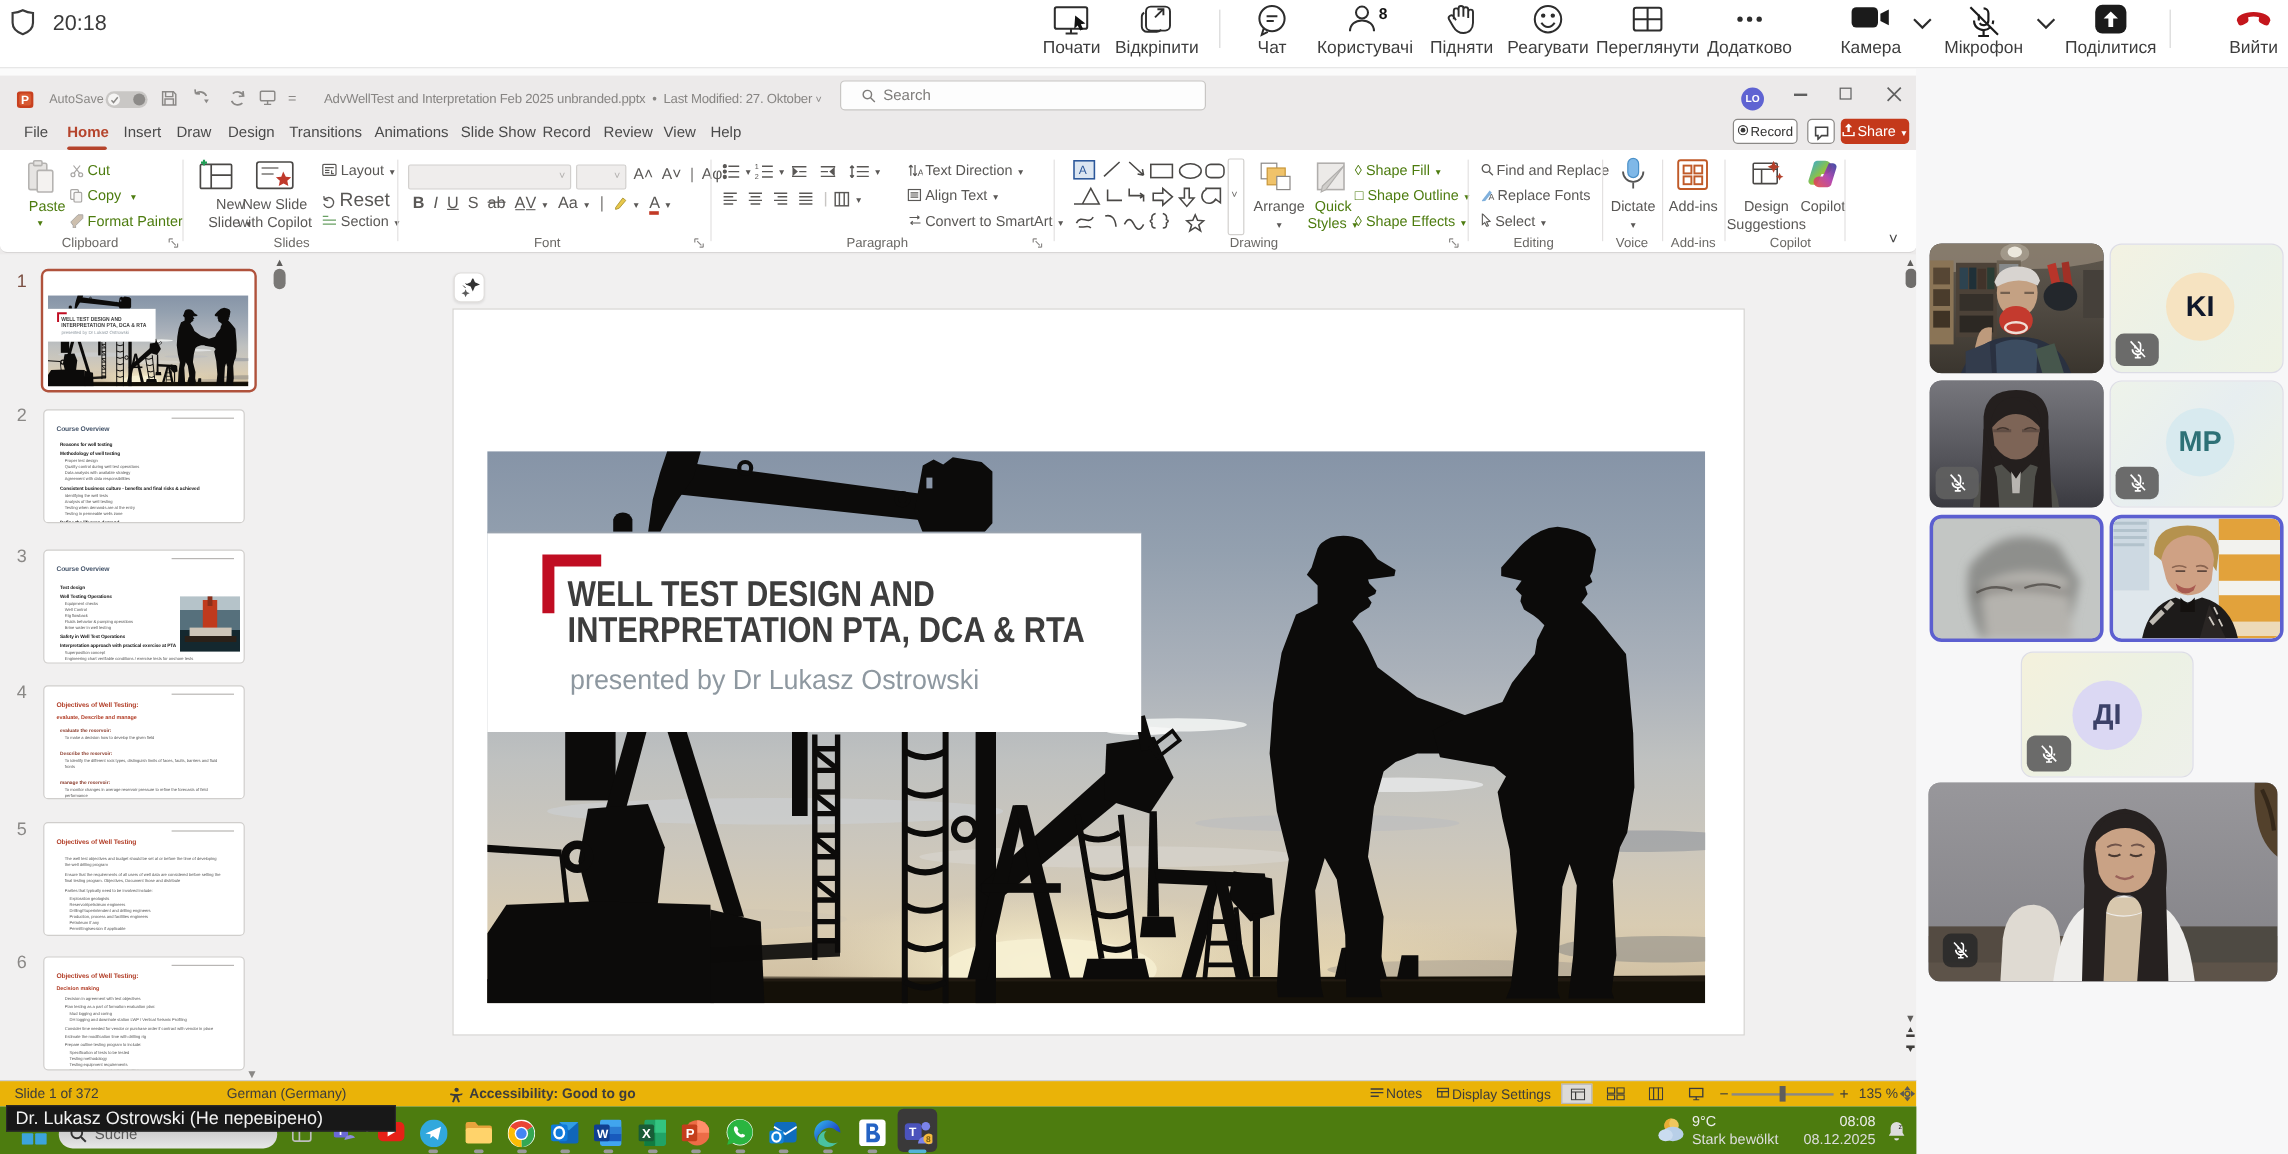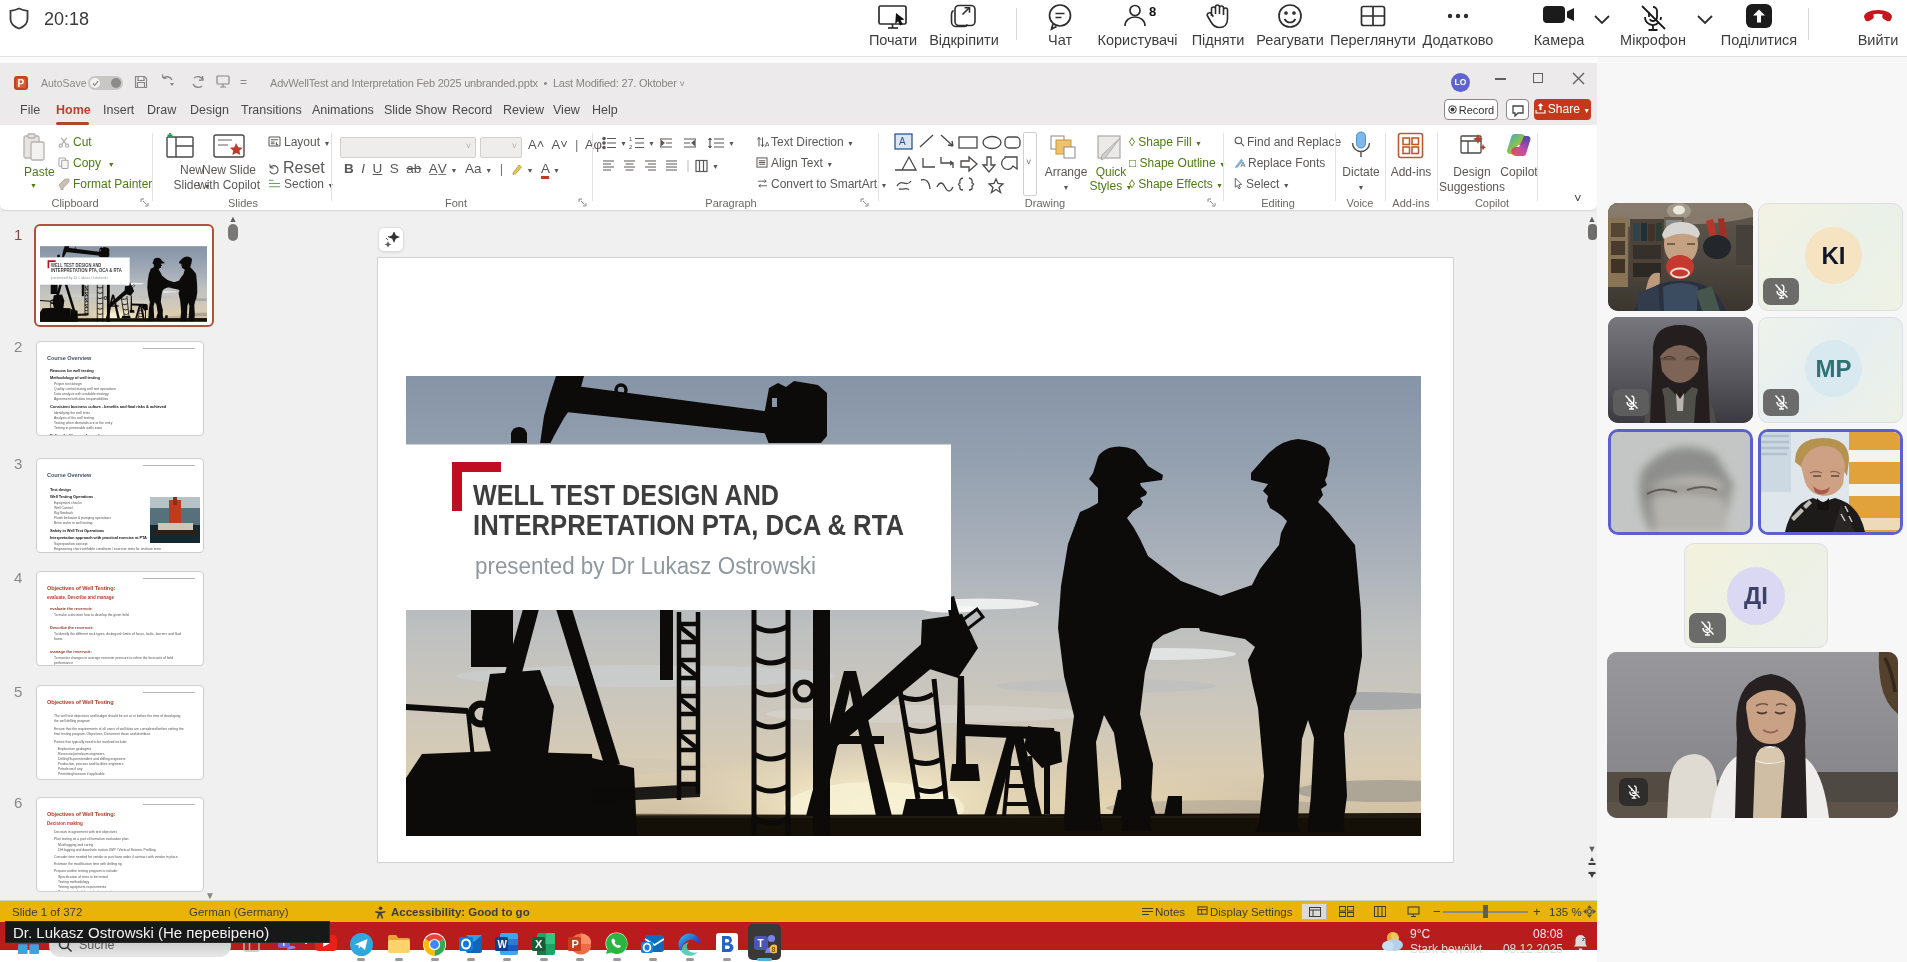--- a/index.html
+++ b/index.html
@@ -13,21 +13,21 @@
 
 #ppt{position:absolute;left:0;top:57px;width:1597px;height:865px;background:#eceaea}
 #ribbon{position:absolute;left:0;top:68px;width:1597px;height:86px;background:#fff;border-bottom:1px solid #d8d6d6;border-radius:0 0 6px 6px}
 #content{position:absolute;left:0;top:155px;width:1597px;height:688px;background:#f1f0f0}
 #statusbar{position:absolute;left:0;top:843px;width:1597px;height:22px;background:#eab308;border-top:1px solid #cfcfcf;color:#3c3c3c;font-size:11.5px}
 .rsep{position:absolute;top:8px;width:1px;height:68px;background:#e3e1e1}
 .rlabel{position:absolute;top:72px;font-size:11px;color:#6a6865;text-align:center;white-space:nowrap;transform:translateX(-50%)}
 .gi{color:#4d7c0f}
 .ri{color:#5a5856}
 
-#taskbar{position:absolute;left:0;top:922px;width:1600px;height:28px;background:#b91c1c}
+#taskbar{position:absolute;left:0;top:922px;width:1600px;height:40px;background:#4d7c0f}
 
 #sidebar{position:absolute;left:1597px;top:57px;width:310px;height:905px;background:#f7f7f8}
 .tile{position:absolute;border-radius:10px;overflow:hidden}
 .mic{position:absolute;background:rgba(95,95,95,.92);border-radius:7px;display:flex;align-items:center;justify-content:center}
 .initial{position:absolute;border-radius:50%;display:flex;align-items:center;justify-content:center;font-weight:bold}
 .thumbw{width:168px;height:95px;background:#fff;border:1px solid #d0cecc;border-radius:4px;overflow:hidden}
 .th-h{position:absolute;right:8px;top:6px;width:52px;height:1.2px;background:#b8b6b4}
 .th-title{position:absolute;left:10px;top:13px;font-size:5.6px;color:#44546a;font-weight:bold;letter-spacing:-.1px}
 .th-sub{position:absolute;left:10px;top:23px;font-size:4.5px;color:#b3402a;font-weight:bold}
 .th-r{position:absolute;left:13px;font-size:4px;color:#8a3a2a;font-weight:bold}
@@ -194,20 +194,27 @@
           <path d="M13 6 C11.5 2.5 7 1.5 4 4 M12.5 2 l.5 4 -4 .3 M3 10 c1.5 3.5 6 4.5 9 2" fill="none" stroke="#8a8886" stroke-width="1.4"></path>
         </svg>
   <svg class="abs" style="left:215px;top:11px" width="16" height="15" viewBox="0 0 16 15">
           <g fill="none" stroke="#8a8886" stroke-width="1.2">
             <rect x="2" y="2" width="12" height="8" rx="1"></rect>
             <path d="M5 13 h6 M8 10 v3"></path>
           </g>
         </svg>
   <div class="abs" style="left:240px;top:12px;font-size:12px;color:#8a8886">=</div>
   <div class="abs" style="left:270px;top:14px;font-size:11px;letter-spacing:-.2px;color:#878583;white-space:nowrap">AdvWellTest and Interpretation Feb 2025 unbranded.pptx &nbsp;•&nbsp; Last Modified: 27. Oktober <span style="font-size:9px">˅</span></div>
+  <div class="abs" style="left:700px;top:4px;width:305px;height:25px;background:#fdfdfd;border:1px solid #c8c6c4;border-radius:4px">
+          <svg style="position:absolute;left:17px;top:6px" width="12" height="12" viewBox="0 0 12 12">
+            <circle cx="4.8" cy="4.8" r="3.5" fill="none" stroke="#7e7c7a" stroke-width="1.2"></circle>
+            <path d="M7.5 7.5 L11 11" stroke="#7e7c7a" stroke-width="1.2"></path>
+          </svg>
+          <span style="position:absolute;left:35px;top:4px;color:#7e7c7a;font-size:12.5px">Search</span>
+        </div>
   <div class="abs" style="left:1451px;top:10px;width:19px;height:19px;border-radius:50%;background:#5f63d2;color:#fff;font-size:8.5px;text-align:center;line-height:19px;font-weight:bold">LO</div>
   <div class="abs" style="left:1495px;top:15px;width:11px;height:1.5px;background:#5f5f5f"></div>
   <div class="abs" style="left:1533px;top:10px;width:10px;height:10px;border:1.5px solid #5f5f5f"></div>
   <svg class="abs" style="left:1572px;top:9px" width="13" height="13" viewBox="0 0 13 13">
           <path d="M1 1 l11 11 M12 1 L1 12" stroke="#5f5f5f" stroke-width="1.4"></path>
         </svg>
  </div>
 
  <div class="abs" style="left:0;top:39px;width:1720px;height:29px;font-size:12.5px;color:#4a4a4a">
   <span class="abs" style="left:20px;top:7px">File</span>

